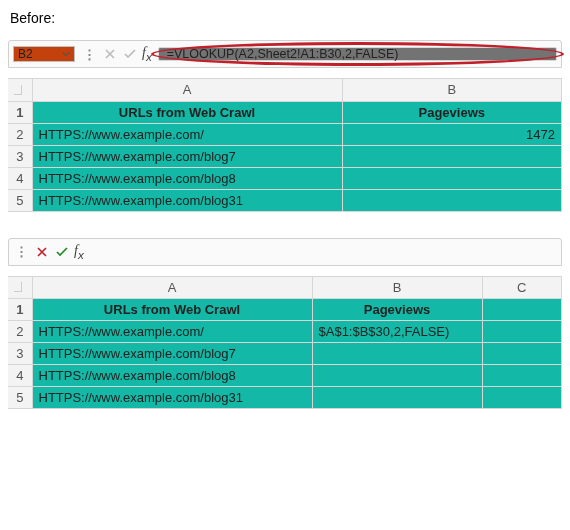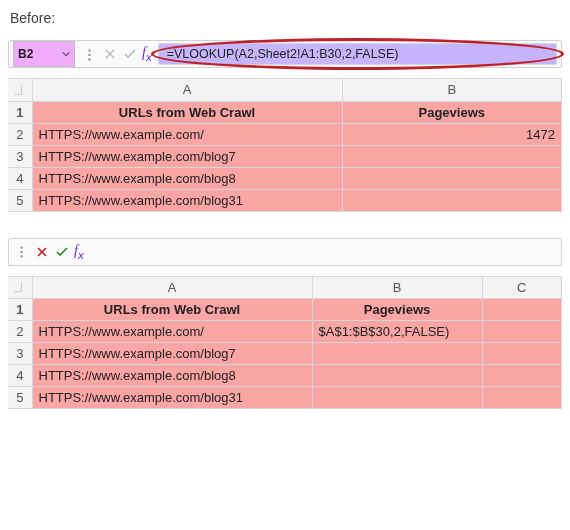--- a/index.html
+++ b/index.html
@@ -1,50 +1,50 @@
 <!DOCTYPE html>
 <html><head>
 <meta charset="utf-8">
 <style>
   * { box-sizing: border-box; font-family: "Segoe UI", Arial, sans-serif; }
   body { margin: 0; padding: 8px; background: #fff; width: 570px; color: #222; }
-  .section-label { font-size: 14px; margin: 2px 0 14px 2px; color: #404040; }
+  .section-label { font-size: 14px; margin: 2px 0 14px 2px; color: #000000; }
   .formula-bar {
     display: flex; align-items: center; height: 28px;
     border: 1px solid #d0d0d0; border-radius: 3px 3px 0 0;
     background: #fafafa; padding: 0 4px; margin-bottom: 10px;
     font-size: 13px;
   }
   .namebox {
-    width: 62px; height: 26px; border: 1px solid #c0c0c0; background: #f0abfc;
+    width: 62px; height: 16px; border: 1px solid #c0c0c0; background: #c2410c;
     display: flex; align-items: center; justify-content: space-between;
-    padding: 0 4px; margin-right: 6px; font-size: 12px; font-weight: bold;
+    padding: 0 4px; margin-right: 6px; font-size: 12px;
   }
   .namebox svg { flex: 0 0 auto; }
   .fb-sep { color: #888; margin: 0 4px 0 2px; font-weight: bold; }
   .fb-btn { width: 18px; height: 20px; display: flex; align-items: center; justify-content: center; margin: 0 1px; }
-  .fb-fx { font-style: italic; font-family: "Times New Roman", serif; font-size: 14px; color: #6d28d9; margin: 0 6px 0 2px; }
+  .fb-fx { font-style: italic; font-family: "Times New Roman", serif; font-size: 14px; color: #404040; margin: 0 6px 0 2px; }
   .formula-pill {
-    position: relative; flex: 1; height: 22px; display: flex; align-items: center;
-    background: #c4b5fd; border: 1px solid #d8d8d8; border-radius: 2px;
+    position: relative; flex: 1; height: 14px; display: flex; align-items: center;
+    background: #737373; border: 1px solid #d8d8d8; border-radius: 2px;
     padding: 0 8px; font-size: 12.5px; white-space: nowrap; overflow: visible;
   }
   .ellipse {
     position: absolute; border: 3px solid #c0202a; border-radius: 50%;
     pointer-events: none;
   }
   .ellipse.before { left: -8px; right: -8px; top: -6px; bottom: -6px; }
   .ellipse.after  { left: -8px; right: -6px; top: -6px; bottom: -6px; }
 
   .sel-corner { width:8px; height:10px; background:#f3f3f3; border:1px solid #ccc; border-top:none; border-left:none; }
 
   table.sheet { border-collapse: collapse; width: 100%; table-layout: fixed; font-size: 13px; }
   table.sheet th, table.sheet td {
     border: 1px solid #d6d6d6; padding: 0 6px; height: 22px;
-    white-space: nowrap; overflow: hidden; background: #fca5a5;
+    white-space: nowrap; overflow: hidden; background: #14b8a6;
   }
   table.sheet thead th {
     background: #f3f3f3; color: #555; font-weight: normal; text-align: center;
     border-top: none;
   }
   table.sheet thead th:first-child { width: 24px; border-left: none; }
   table.sheet .rowhdr {
     background: #f3f3f3; color: #555; text-align: center; width: 24px; border-left: none;
   }
   .hdr-row td { font-weight: 600; text-align: center; }

